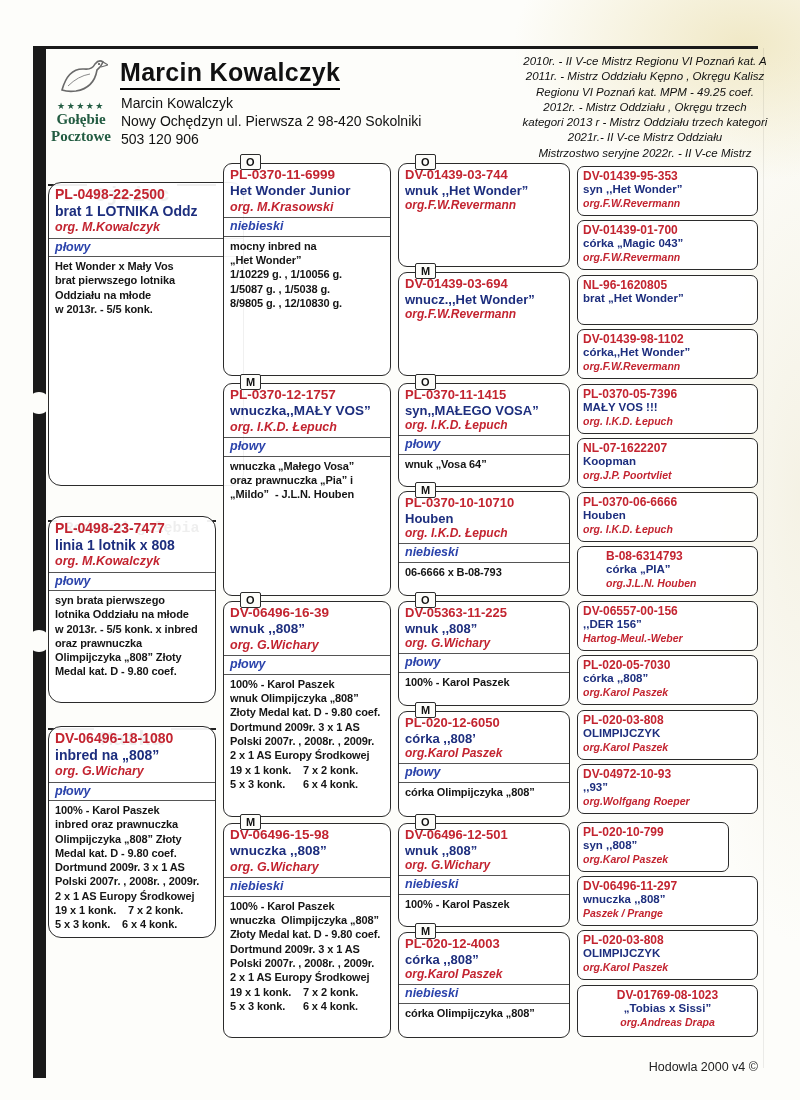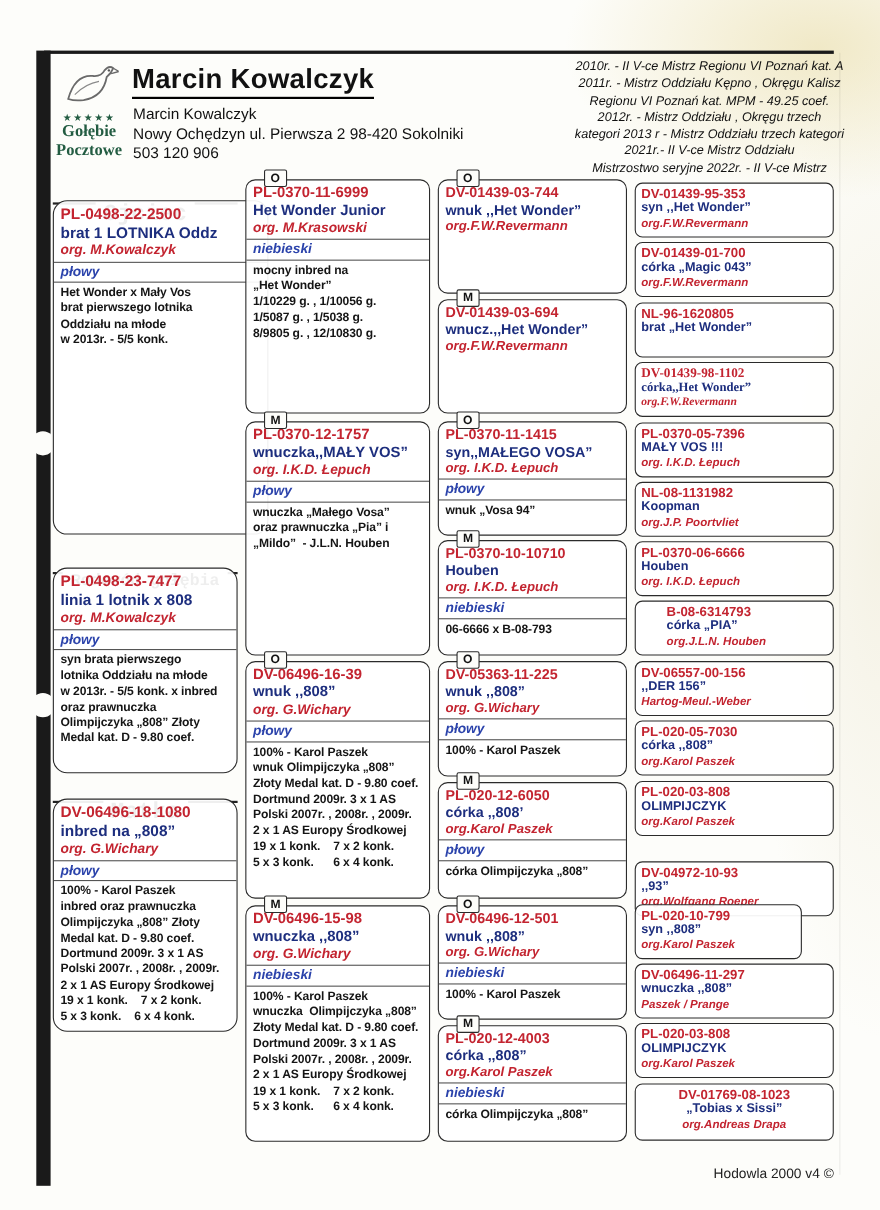--- a/index.html
+++ b/index.html
@@ -205,21 +205,21 @@
     <div class="pname">wnucz.,,Het Wonder”</div>
     <div class="org">org.F.W.Revermann</div>
 
   </div>
   <div class="pbox g3" style="left:398px;top:383px;width:172px;height:104px;">
     <span class="sex-tab">O</span>
     <div class="ring">PL-0370-11-1415</div>
     <div class="pname">syn,,MAŁEGO VOSA”</div>
     <div class="org">org. I.K.D. Łepuch</div>
     <div class="pcolor">płowy</div>
-    <div class="pdesc">wnuk „Vosa 94”</div>
+    <div class="pdesc">wnuk „Vosa 64”</div>
   </div>
   <div class="pbox g3" style="left:398px;top:491px;width:172px;height:105px;">
     <span class="sex-tab">M</span>
     <div class="ring">PL-0370-10-10710</div>
     <div class="pname">Houben</div>
     <div class="org">org. I.K.D. Łepuch</div>
     <div class="pcolor">niebieski</div>
     <div class="pdesc">06-6666 x B-08-793</div>
   </div>
   <div class="pbox g3" style="left:398px;top:601px;width:172px;height:105px;">
@@ -263,32 +263,32 @@
   <div class="pbox g4" style="left:577px;top:220px;width:181px;height:50px;">
     <div class="ring">DV-01439-01-700</div>
     <div class="pname">córka „Magic 043”</div>
     <div class="org">org.F.W.Revermann</div>
   </div>
   <div class="pbox g4" style="left:577px;top:275px;width:181px;height:50px;">
     <div class="ring">NL-96-1620805</div>
     <div class="pname">brat „Het Wonder”</div>
 
   </div>
-  <div class="pbox g4" style="left:577px;top:329px;width:181px;height:50px;font-family:Liberation Serif, serif;">
+  <div class="pbox g4" style="left:577px;top:329px;width:181px;height:50px;">
     <div class="ring">DV-01439-98-1102</div>
     <div class="pname">córka,,Het Wonder”</div>
     <div class="org">org.F.W.Revermann</div>
   </div>
   <div class="pbox g4" style="left:577px;top:384px;width:181px;height:50px;">
     <div class="ring">PL-0370-05-7396</div>
     <div class="pname">MAŁY VOS !!!</div>
     <div class="org">org. I.K.D. Łepuch</div>
   </div>
   <div class="pbox g4" style="left:577px;top:438px;width:181px;height:50px;">
-    <div class="ring">NL-08-1131982</div>
+    <div class="ring">NL-07-1622207</div>
     <div class="pname">Koopman</div>
     <div class="org">org.J.P. Poortvliet</div>
   </div>
   <div class="pbox g4" style="left:577px;top:492px;width:181px;height:50px;">
     <div class="ring">PL-0370-06-6666</div>
     <div class="pname">Houben</div>
     <div class="org">org. I.K.D. Łepuch</div>
   </div>
   <div class="pbox g4" style="left:577px;top:546px;width:181px;height:50px;padding-left:28px;">
     <div class="ring">B-08-6314793</div>
@@ -303,21 +303,21 @@
   <div class="pbox g4" style="left:577px;top:655px;width:181px;height:50px;">
     <div class="ring">PL-020-05-7030</div>
     <div class="pname">córka ,,808”</div>
     <div class="org">org.Karol Paszek</div>
   </div>
   <div class="pbox g4" style="left:577px;top:710px;width:181px;height:50px;">
     <div class="ring">PL-020-03-808</div>
     <div class="pname">OLIMPIJCZYK</div>
     <div class="org">org.Karol Paszek</div>
   </div>
-  <div class="pbox g4" style="left:577px;top:764px;width:181px;height:50px;margin-top:19px;">
+  <div class="pbox g4" style="left:577px;top:764px;width:181px;height:50px;">
     <div class="ring">DV-04972-10-93</div>
     <div class="pname">,,93”</div>
     <div class="org">org.Wolfgang Roeper</div>
   </div>
   <div class="pbox g4" style="left:577px;top:822px;width:152px;height:50px;">
     <div class="ring">PL-020-10-799</div>
     <div class="pname">syn ,,808”</div>
     <div class="org">org.Karol Paszek</div>
   </div>
   <div class="pbox g4" style="left:577px;top:876px;width:181px;height:50px;">

